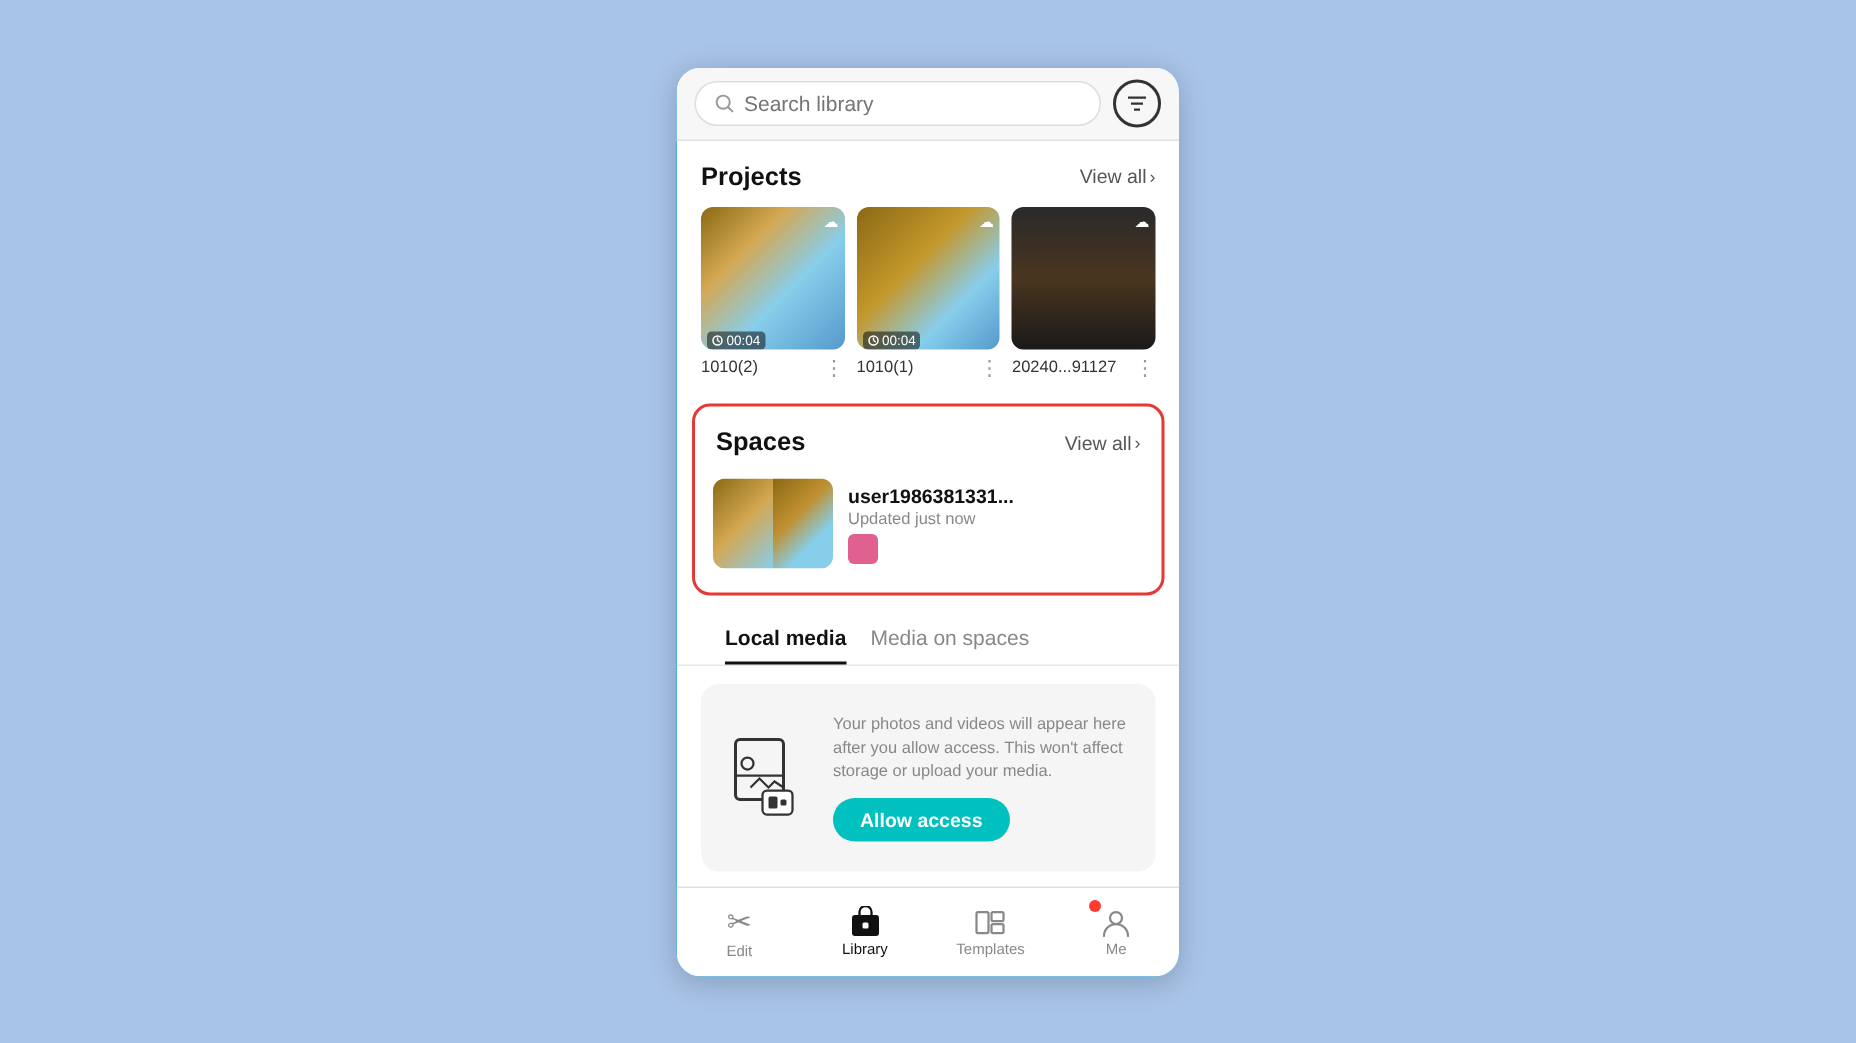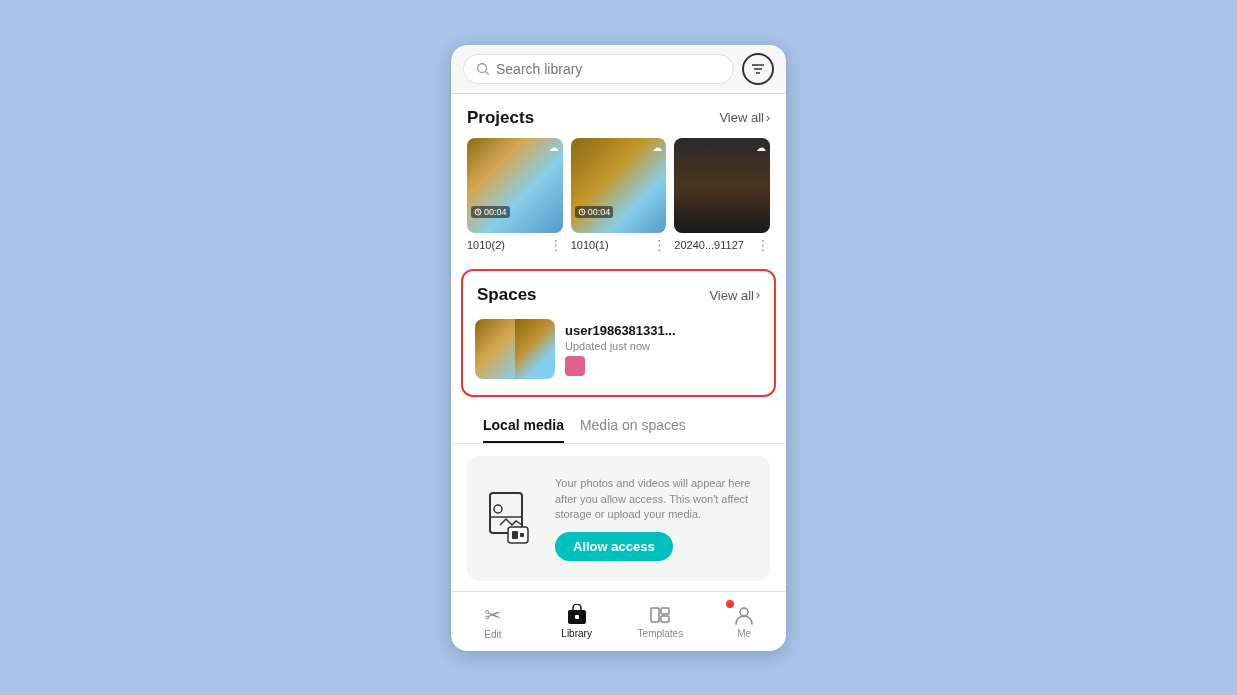--- a/index.html
+++ b/index.html
@@ -133,21 +133,21 @@
     }
     .cloud-badge {
       position: absolute;
       top: 4px;
       right: 4px;
       color: white;
       font-size: 10px;
     }
     .duration-badge {
       position: absolute;
-      bottom: 15px;
+      bottom: 0;
       left: 4px;
       background: rgba(0,0,0,0.5);
       color: white;
       font-size: 9px;
       padding: 1px 3px;
       border-radius: 3px;
       display: flex;
       align-items: center;
       gap: 2px;
     }

